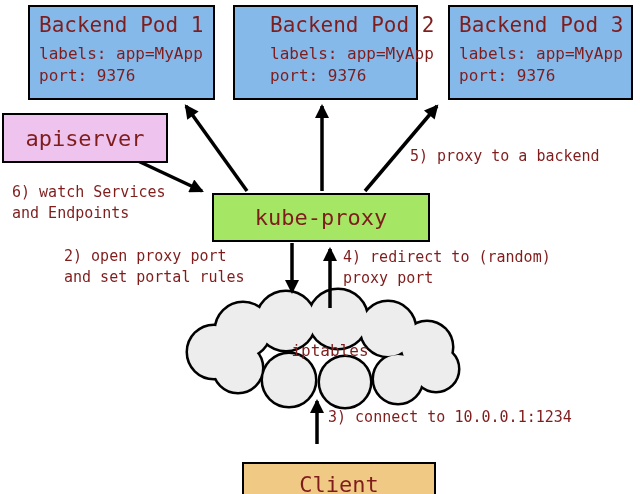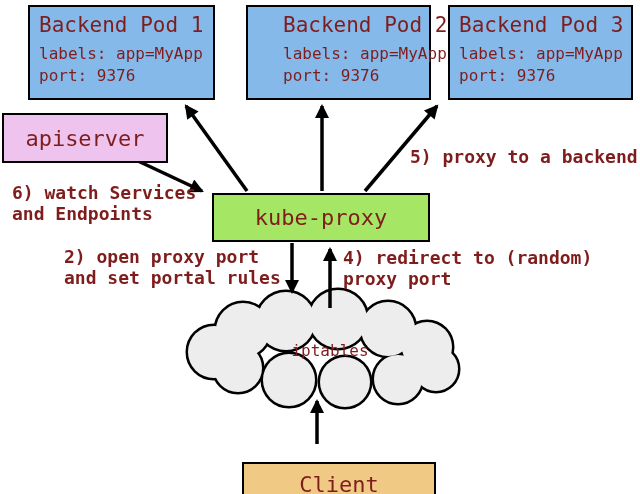--- a/index.html
+++ b/index.html
@@ -16,21 +16,21 @@
     position:absolute; z-index:2;
     border: 2.5px solid #000;
     box-sizing: border-box;
   }
   .pod { padding: 5px 0 0 9px; }
   .pod-title { font-size: 21px; line-height: 27px; margin-bottom: 4px; white-space: nowrap; }
   .pod-line  { font-size: 16px; line-height: 22px; white-space: nowrap; }
   .centerbox { display:flex; align-items:center; justify-content:center; font-size:22px; }
   .steplabel {
     position:absolute; z-index:2;
-    font-size: 18px; font-weight: bold; line-height: 21px;
+    font-size: 15px; font-weight: normal; line-height: 21px;
     white-space: pre-line;
   }
   .cloudlabel {
     position:absolute; z-index:2;
     font-size: 16px; text-align:center;
   }
 </style>
 </head>
 <body>
 
@@ -71,21 +71,21 @@
       <line x1="317" y1="444" x2="317" y2="401" marker-end="url(#ah)"></line>
     </g>
   </svg>
 
   <div class="node pod" style="left: 28px; top: 5px; width: 187px; height: 95px; background-color: rgb(133, 185, 234);">
     <div class="pod-title">Backend Pod 1</div>
     <div class="pod-line">labels: app=MyApp</div>
     <div class="pod-line">port: 9376</div>
   </div>
 
-  <div class="node pod" style="left: 246px; top: 5px; width: 185px; height: 95px; background-color: rgb(133, 185, 234); padding-left: 35px;">
+  <div class="node pod" style="left: 233px; top: 5px; width: 185px; height: 95px; background-color: rgb(133, 185, 234); padding-left: 35px;">
     <div class="pod-title">Backend Pod 2</div>
     <div class="pod-line">labels: app=MyApp</div>
     <div class="pod-line">port: 9376</div>
   </div>
 
   <div class="node pod" style="left: 448px; top: 5px; width: 185px; height: 95px; background-color: rgb(133, 185, 234);">
     <div class="pod-title">Backend Pod 3</div>
     <div class="pod-line">labels: app=MyApp</div>
     <div class="pod-line">port: 9376</div>
   </div>
@@ -101,17 +101,18 @@
   <div class="cloudlabel" style="left:260px; top:341px; width:140px;">iptables</div>
 
   <div class="node centerbox" style="left: 222px; top: 462px; width: 194px; height: 45px; background-color: rgb(240, 202, 133); margin-left: 20px;">
     <span>Client</span>
   </div>
 
   <div class="steplabel" style="left:12px; top:182px;">6) watch Services
 and Endpoints</div>
   <div class="steplabel" style="left:64px; top:246px;">2) open proxy port
 and set portal rules</div>
+  <div class="steplabel" style="left:328px; top:407px;">3) connect to 10.0.0.1:1234</div>
   <div class="steplabel" style="left:343px; top:247px;">4) redirect to (random)
 proxy port</div>
   <div class="steplabel" style="left:410px; top:146px;">5) proxy to a backend</div>
 
 </div>
 
 </body></html>

